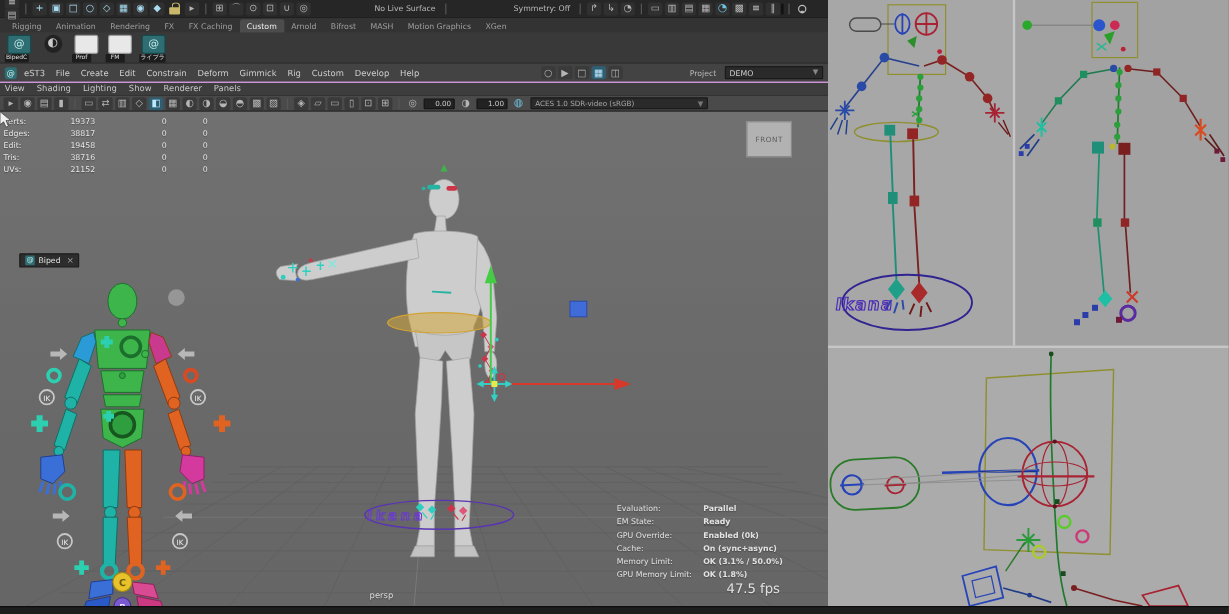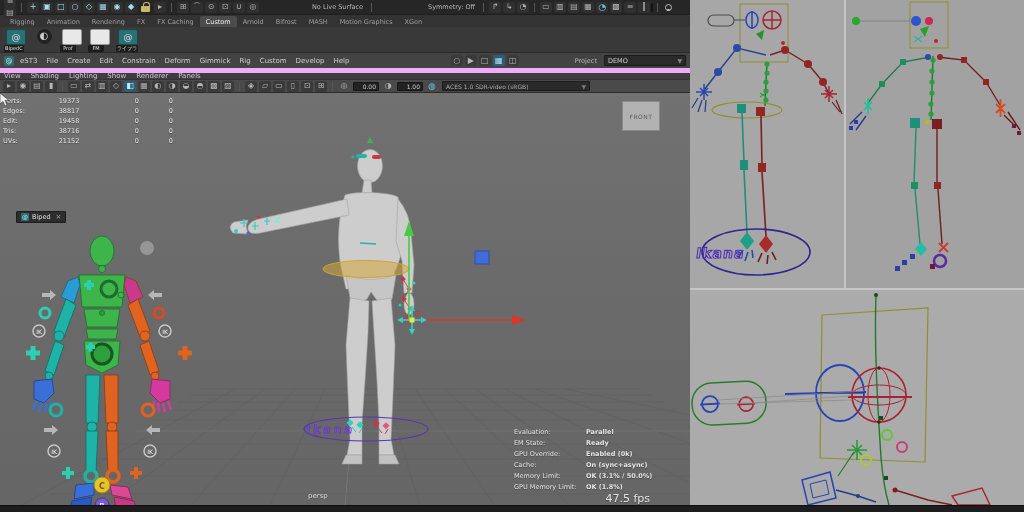--- a/index.html
+++ b/index.html
@@ -8,21 +8,21 @@
   #stage { position:relative; width:1024px; height:512px; background:#6d6d6d; }
 
   
   #maya { position:absolute; left:0; top:0; width:690px; height:505px; background:#3b3b3b; }
 
   .row { display:flex; align-items:center; width:100%; }
   #status-row { height:14px; background:#262626; padding:0 3px; }
   #shelf-tabs { height:13px; background:#333333; border-top:1px solid #1f1f1f; padding-left:4px; }
   #shelf-row  { height:25px; background:#393939; padding-left:2px; align-items:flex-start; }
   #menu-row   { height:16px; background:#434343; border-top:1px solid #2a2a2a; padding:0 4px; }
-  #vp-menu    { height:11px; background:#3d3d3d; border-top:5px solid #f0abfc; padding-left:4px; }
+  #vp-menu    { height:11px; background:#3d3d3d; border-top:1px solid #f0abfc; padding-left:4px; }
   #vp-toolbar { height:13px; background:#4a4a4a; border-top:1px solid #333; padding:0 2px; }
 
   .sep { width:1px; height:9px; background:#555; margin:0 4px; flex:none; }
   .ic { width:12px; height:11px; flex:none; display:flex; align-items:center; justify-content:center;
         font-size:8px; line-height:1; color:#b5b5b5; background:#3a3a3a; border-radius:2px; margin:0 1px; }
   #status-row .ic { background:#303030; }
   .ic.teal { background:#3e6375; color:#a8dcf2; }
   .ic.teal-g { background:transparent; color:#6fc2e0; font-size:9px; }
   .ic.on { background:#2f5d72; color:#bfe8fa; }
   .ic.flat { background:transparent; }
@@ -76,21 +76,21 @@
   .stats-row { display:flex; height:10px; line-height:10px; }
   .stats-row .s-label { width:42px; }
   .stats-row .s-v1 { width:48px; text-align:center; }
   .stats-row .s-v2 { width:46px; text-align:right; }
   .stats-row .s-v3 { width:34px; text-align:right; }
 
   #front-gate { position:absolute; left:622px; top:8px; width:38px; height:30px; background:#b2b2b2;
       border:1px solid #8a8a8a; display:flex; align-items:center; justify-content:center;
       font-size:6px; color:#595959; letter-spacing:.5px; }
 
-  #hud-br { position:absolute; right:26px; bottom:0; font-size:6.5px; color:#e3e3e3; text-shadow:0 1px 1px rgba(0,0,0,.3); }
+  #hud-br { position:absolute; right:26px; bottom:8px; font-size:6.5px; color:#e3e3e3; text-shadow:0 1px 1px rgba(0,0,0,.3); }
   .hud-row { display:flex; height:11px; line-height:11px; }
   .hud-row .h-label { width:72px; }
   .hud-row .h-value { width:78px;font-weight:bold; }
   #fps { text-align:right; padding-right:14px; height:12px; line-height:12px; font-size:11px; }
 
   #persp-label { position:absolute; left:308px; bottom:5px; font-size:7px; color:#dcdcdc; text-shadow:0 1px 1px rgba(0,0,0,.3); }
 
   #picker { position:absolute; left:14px; top:116px; width:190px; height:297px; }
   #picker-tab { position:absolute; left:2px; top:2px; height:12px; display:flex; align-items:center; gap:3px;
       background:#2d2d2d; border:1px solid #1d1d1d; padding:0 4px; border-radius:1px; }

